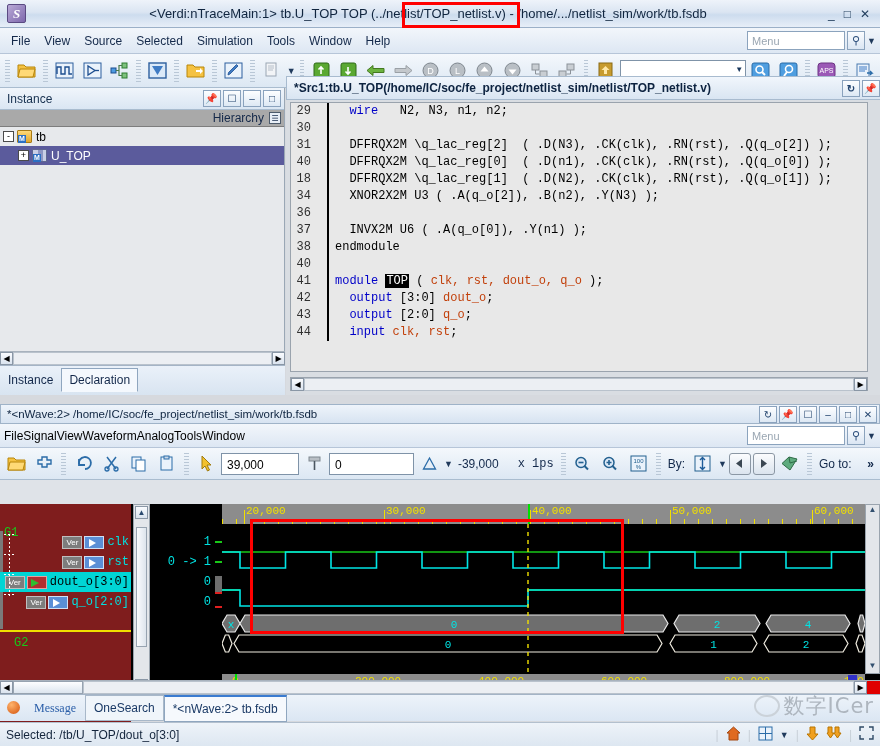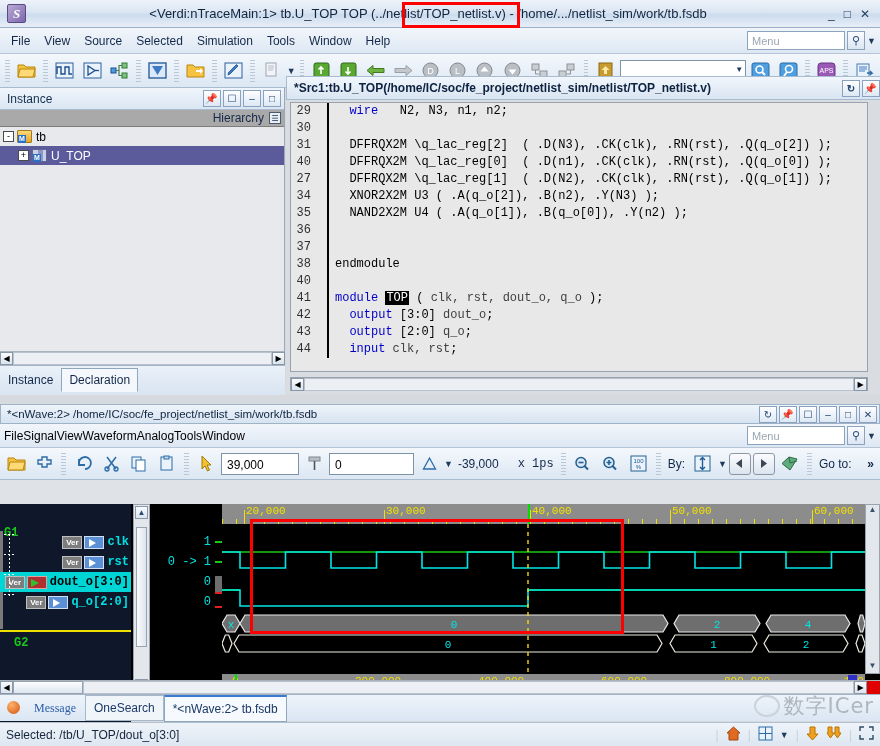--- a/index.html
+++ b/index.html
@@ -134,21 +134,21 @@
   .src-head { height:24px; background:linear-gradient(#f1f6fc,#d9e5f2); border:1px solid #a8bbcf;
     display:flex;align-items:center;padding:0 2px;font-size:12px;color:#0d2340;font-weight:bold;}
   .src-head .t { flex:1; padding-left:5px; white-space:nowrap; overflow:hidden;}
   .code-area { position:absolute; left:4px; top:26px; width:578px; height:270px;
     background:#e8e8e8; border:1px solid #9aa3ad; overflow:hidden; }
   .code-line { height:17px; display:flex; font-family:"Liberation Mono", monospace; font-size:12px; line-height:17px; white-space:pre; }
   .ln { width:36px; text-align:right; padding-right:16px; color:#303030; }
   .lbar { width:2px; background:#000; margin-right:6px; }
   .ctxt { color:#000; }
   .kw { color:#0000c8; }
-  .id { color:#404040; }
+  .id { color:#c2410c; }
   .hl { background:#000; color:#fff; padding:0 1px; }
   .code-vscroll { position:absolute; right:4px; top:26px; width:14px; height:270px;
     background:#e4e7eb; border:1px solid #9aa3ad; }
   .code-hscroll { position:absolute; left:4px; bottom:4px; width:578px; height:14px;
     background:#d6d9de; border:1px solid #9aa3ad; display:flex; align-items:center;}
   .redsq { width:13px;height:13px;background:#e00000; }
 
   
   #wave-win { position:absolute; left:0; top:404px; width:880px; height:290px; background:#dfe3e8; }
   .wave-title { height:20px; background:linear-gradient(#eef4fb,#d7e3f1); border:1px solid #9fb3c8;
@@ -157,21 +157,21 @@
   .wave-menubar { height:24px; background:linear-gradient(#f2f6fb,#dde7f3);
     border-bottom:1px solid #b6c5d8; display:flex; align-items:center; padding-left:4px;}
   .wave-toolbar { height:32px; background:linear-gradient(#f4f8fc,#dce7f3);
     border-bottom:1px solid #a9bccf; display:flex; align-items:center; padding:0 3px; gap:2px;}
   .num-input{ height:22px; border:1px solid #7f93a8; background:#fff; font-size:12px;
     padding:2px 5px; line-height:18px; color:#000;}
   .tb-label{ font-size:12px; color:#12284a; padding:0 3px; white-space:nowrap;}
 
   
   #wave-body { position:absolute; left:0; top:100px; width:880px; height:190px; background:#000; }
-  .sig-pane { position:absolute; left:0; top:0; width:131px; height:232px; background:#0f172a;font-weight:bold; }
+  .sig-pane { position:absolute; left:0; top:0; width:131px; height:232px; background:#7f1d1d; }
   .sig-row { position:absolute; left:0; height:20px; display:flex; align-items:center;
              justify-content:flex-end; width:131px; font-family:"Liberation Mono",monospace;
              font-size:12px; color:#00e0e0; }
   .sig-name { white-space:nowrap; }
   .badge-ver { width:20px;height:13px;background:#7d7d7d;border:1px solid #bfbfbf;color:#fff;
     font-size:8px;line-height:12px;text-align:center;margin-right:2px; font-family:"Liberation Sans",sans-serif;}
   .badge-dir { width:20px;height:13px;background:#5b8fd6;border:1px solid #cfe0f5;margin-right:3px;
     position:relative; }
   .badge-dir::after{content:"";position:absolute;left:4px;top:2px;border-left:7px solid #fff;
     border-top:4px solid transparent;border-bottom:4px solid transparent;}
@@ -460,25 +460,24 @@
       <span class="ph-btn">📌</span>
       <span class="ph-btn">☐</span>
       <span class="ph-btn">–</span>
       <span class="ph-btn">□</span>
     </div>
     <div class="code-area" id="code-area">
         <div class="code-line"><span class="ln">29</span><span class="lbar"></span><span><span class="kw">  wire   </span><span class="ctxt">N2, N3, n1, n2;</span></span></div>
         <div class="code-line"><span class="ln">30</span><span class="lbar"></span><span></span></div>
         <div class="code-line"><span class="ln">31</span><span class="lbar"></span><span><span class="ctxt">  DFFRQX2M \q_lac_reg[2]  ( .D(N3), .CK(clk), .RN(rst), .Q(q_o[2]) );</span></span></div>
         <div class="code-line"><span class="ln">40</span><span class="lbar"></span><span><span class="ctxt">  DFFRQX2M \q_lac_reg[0]  ( .D(n1), .CK(clk), .RN(rst), .Q(q_o[0]) );</span></span></div>
-        <div class="code-line"><span class="ln">27</span><span class="lbar"></span><span><span class="ctxt">  DFFRQX2M \q_lac_reg[1]  ( .D(N2), .CK(clk), .RN(rst), .Q(q_o[1]) );</span></span></div>
+        <div class="code-line"><span class="ln">18</span><span class="lbar"></span><span><span class="ctxt">  DFFRQX2M \q_lac_reg[1]  ( .D(N2), .CK(clk), .RN(rst), .Q(q_o[1]) );</span></span></div>
         <div class="code-line"><span class="ln">34</span><span class="lbar"></span><span><span class="ctxt">  XNOR2X2M U3 ( .A(q_o[2]), .B(n2), .Y(N3) );</span></span></div>
-        <div class="code-line"><span class="ln">35</span><span class="lbar"></span><span><span class="ctxt">  NAND2X2M U4 ( .A(q_o[1]), .B(q_o[0]), .Y(n2) );</span></span></div>
         <div class="code-line"><span class="ln">36</span><span class="lbar"></span></div>
-        <div class="code-line"><span class="ln">37</span><span class="lbar"></span></div>
+        <div class="code-line"><span class="ln">37</span><span class="lbar"></span><span><span class="ctxt">  INVX2M U6 ( .A(q_o[0]), .Y(n1) );</span></span></div>
         <div class="code-line"><span class="ln">38</span><span class="lbar"></span><span><span class="ctxt">endmodule</span></span></div>
         <div class="code-line"><span class="ln">40</span><span class="lbar"></span><span></span></div>
         <div class="code-line"><span class="ln">41</span><span class="lbar"></span><span><span class="kw">module </span><span class="hl">TOP</span><span class="ctxt"> ( </span><span class="id">clk, rst, dout_o, q_o</span><span class="ctxt"> );</span></span></div>
         <div class="code-line"><span class="ln">42</span><span class="lbar"></span><span><span class="kw">  output </span><span class="ctxt">[3:0] </span><span class="id">dout_o</span><span class="ctxt">;</span></span></div>
         <div class="code-line"><span class="ln">43</span><span class="lbar"></span><span><span class="kw">  output </span><span class="ctxt">[2:0] </span><span class="id">q_o</span><span class="ctxt">;</span></span></div>
         <div class="code-line"><span class="ln">44</span><span class="lbar"></span><span><span class="kw">  input </span><span class="id">clk, rst</span><span class="ctxt">;</span></span></div>
       </div>
     <div class="code-vscroll">
       <div style="height:12px;border-bottom:1px solid #9aa3ad;text-align:center;font-size:8px;color:#33506f;">▲</div>
       <div style="height:240px;"></div>

